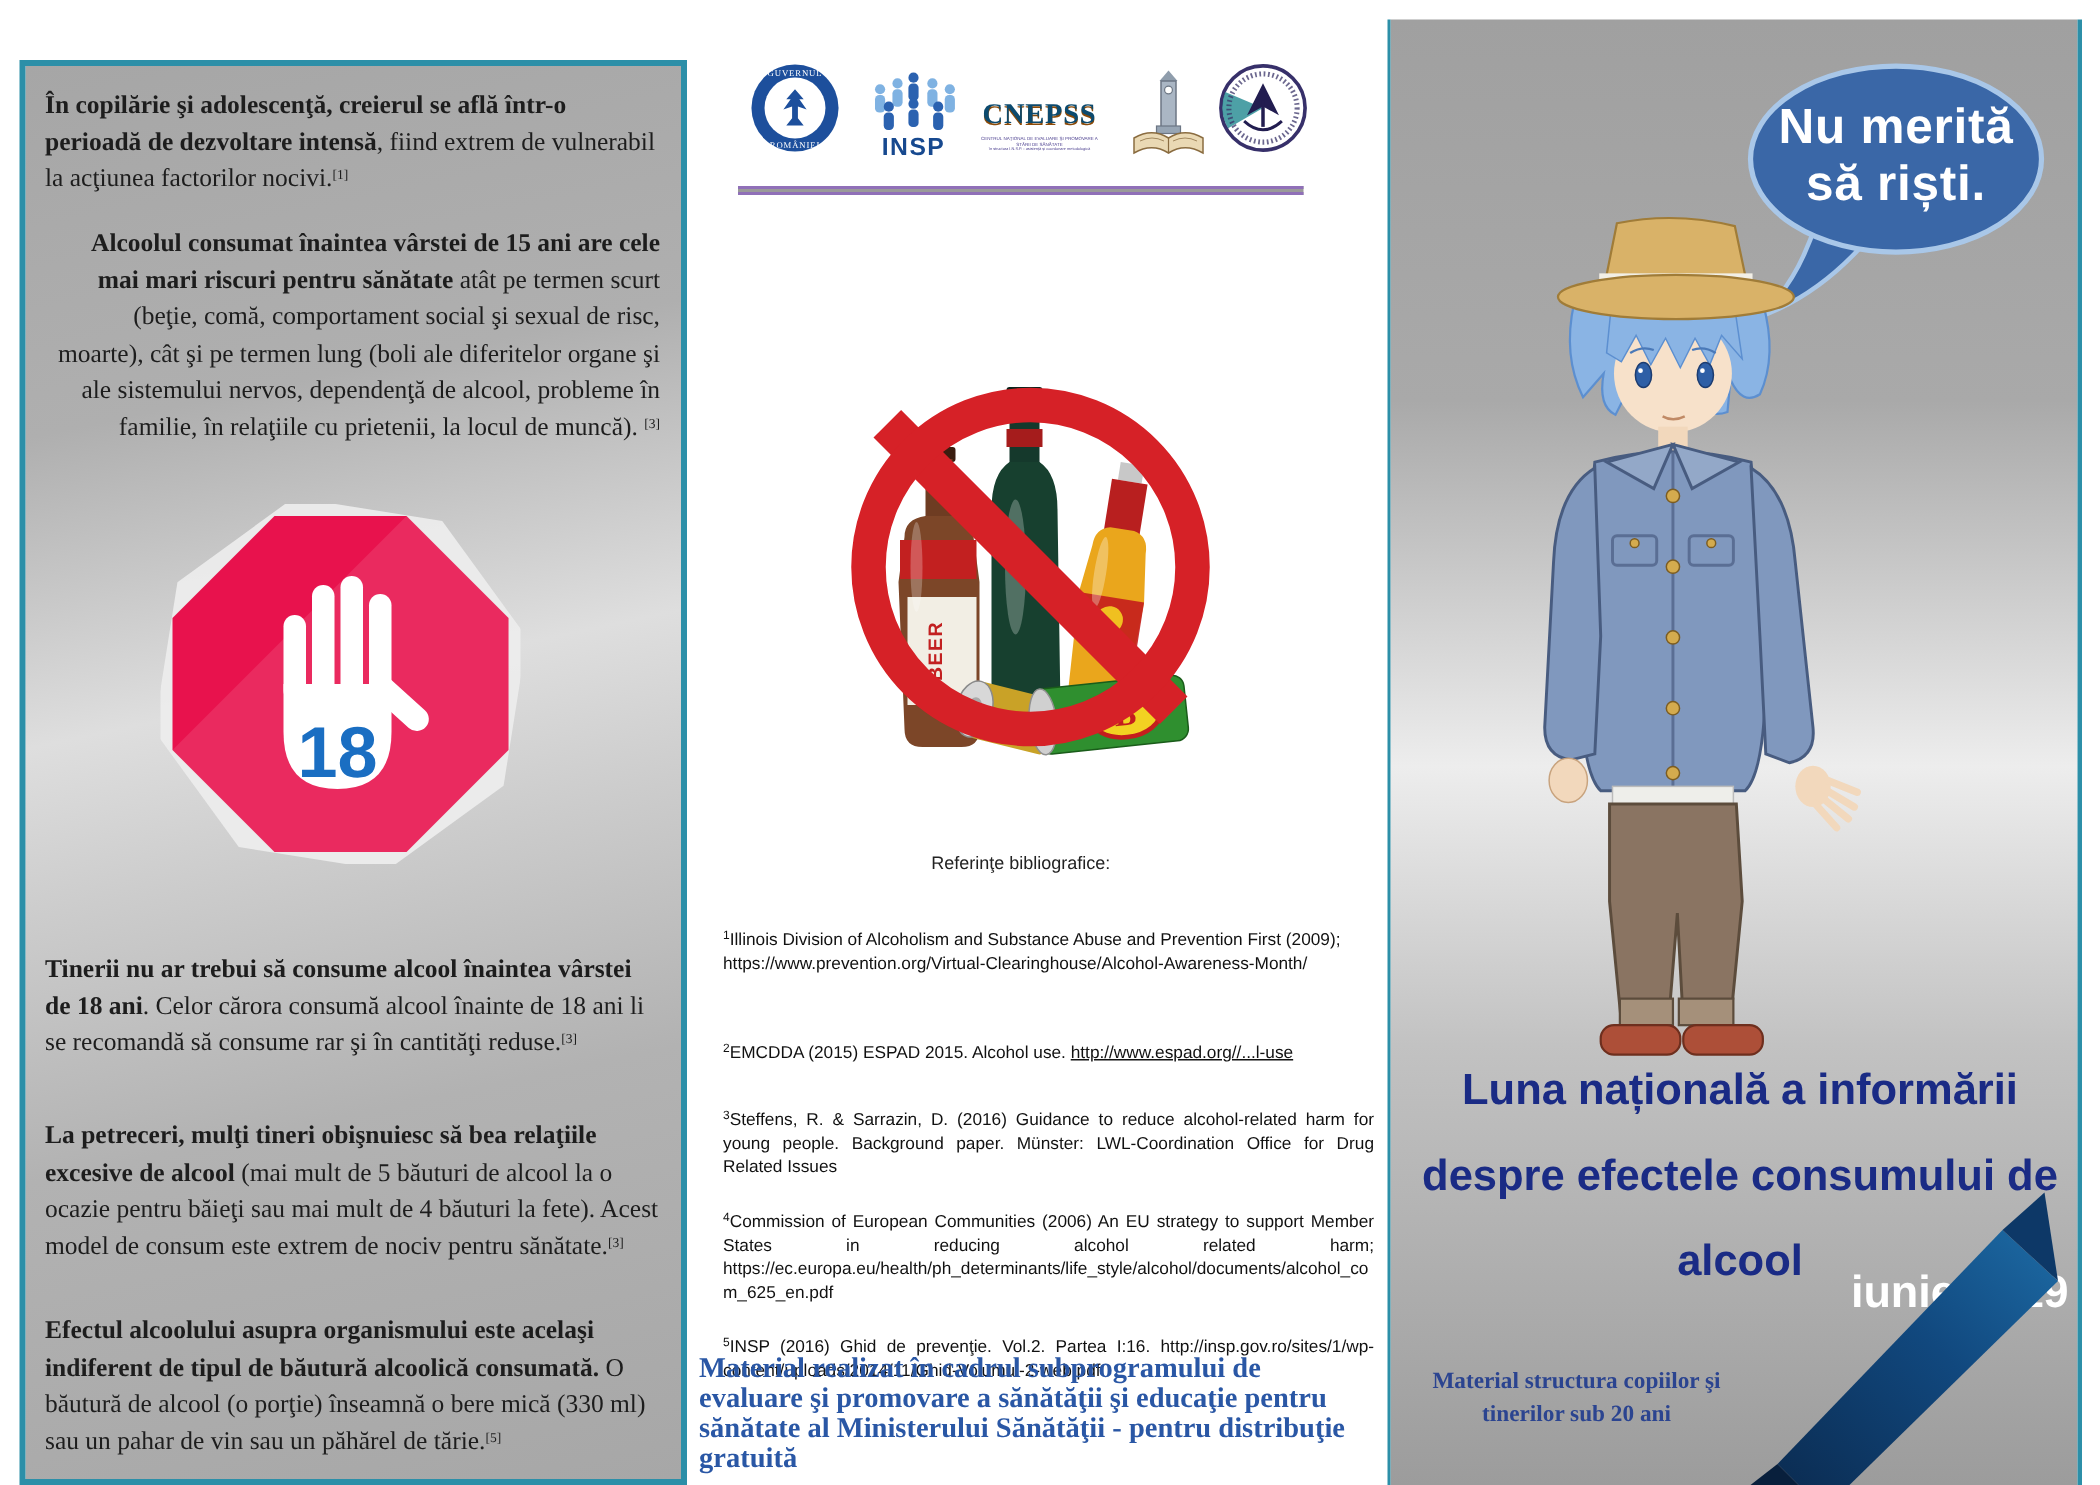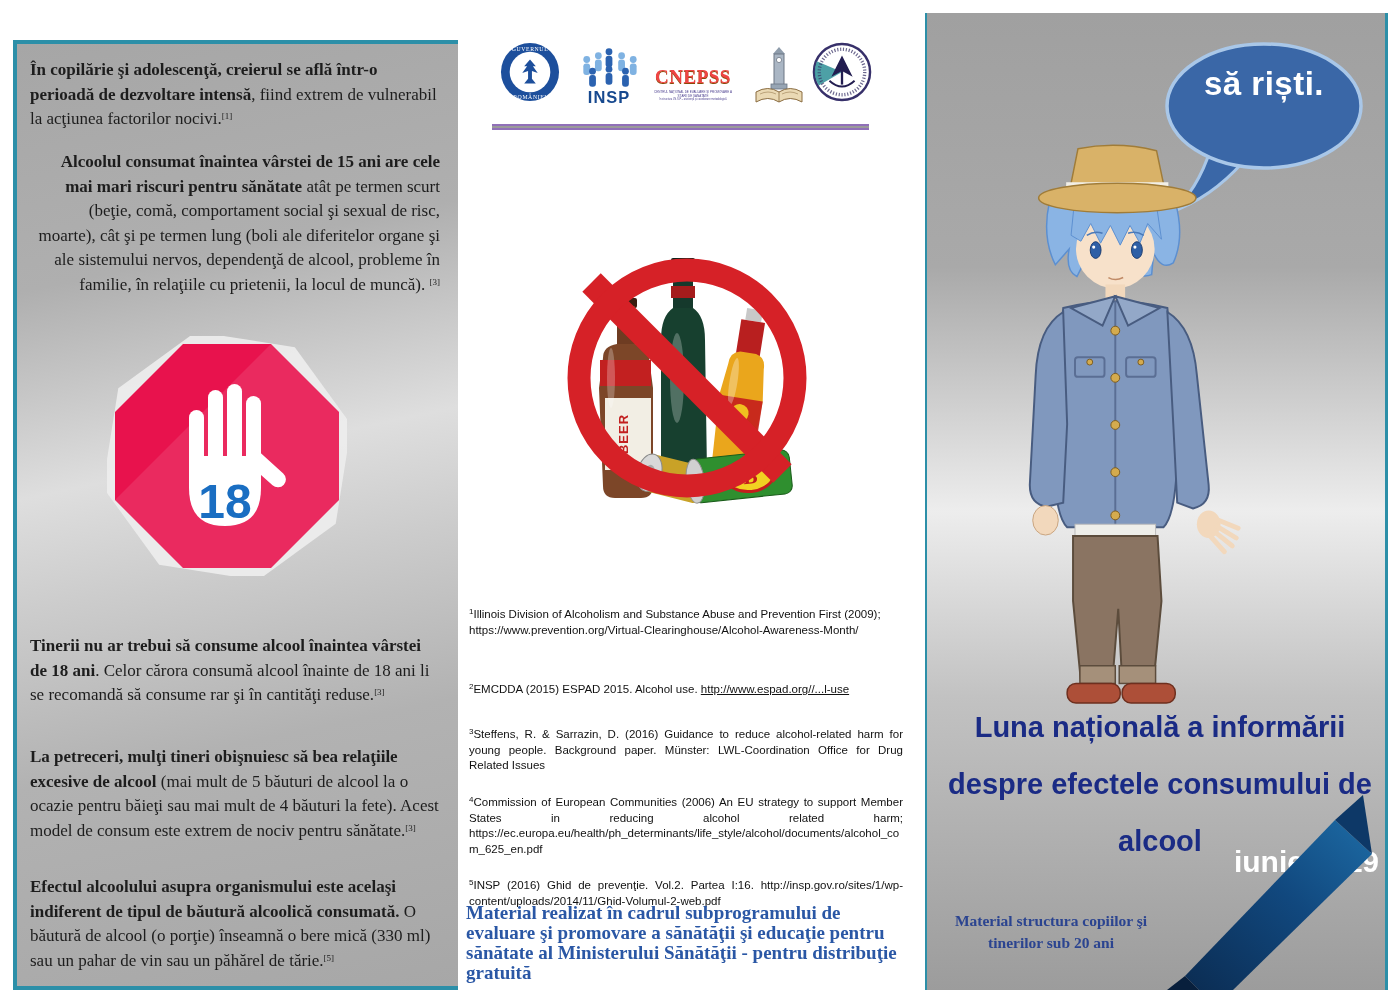--- a/index.html
+++ b/index.html
@@ -2,46 +2,46 @@
 <html><head>
 <meta charset="utf-8">
 <style>
   html,body{margin:0;padding:0;background:#fff;}
   .page{position:relative;width:1400px;height:990px;background:#ffffff;overflow:hidden;
         font-family:"Liberation Sans",sans-serif;}
 
   
   .left-panel{position:absolute;left:13px;top:40px;width:437px;height:942px;box-sizing:content-box;
     border:4px solid #2c8fa8;
-    background:linear-gradient(168deg,#a6a6a6 0%,#afafaf 24%,#dedede 44%,#cccccc 55%,#b2b2b2 72%,#a7a7a7 100%);padding-left:12px;}
+    background:linear-gradient(168deg,#a6a6a6 0%,#afafaf 24%,#dedede 44%,#cccccc 55%,#b2b2b2 72%,#a7a7a7 100%);}
   .lp{position:absolute;left:13px;width:410px;margin:0;
       font-family:"Liberation Serif",serif;font-size:17px;line-height:24.5px;color:#1d1d1d;}
   .lp b{font-weight:bold;}
   .lp sup{font-size:9px;vertical-align:5px;line-height:0;}
   .p1{top:14px;} .p2{top:106px;text-align:right;} .p3{top:590px;} .p4{top:701px;} .p5{top:831px;}
   .stop-wrap{position:absolute;left:90px;top:292px;width:240px;height:240px;}
 
   
   .middle-panel{position:absolute;left:458px;top:0;width:464px;height:990px;background:#fff;}
   .logo{position:absolute;}
   .logo-gov{left:42px;top:42px;width:60px;height:60px;}
   .logo-insp{left:119px;top:44px;width:64px;height:62px;}
   .logo-cnepss{left:192px;top:66px;width:86px;text-align:center;}
-  .cnepss-big{font-weight:bold;font-size:19px;letter-spacing:.5px;color:#ef4444;
+  .cnepss-big{font-weight:bold;font-size:19px;letter-spacing:.5px;color:#0c4a6e;
               text-shadow:0 1px 0 #8a4a08;line-height:22px;font-family:"Liberation Serif",serif;}
   .cnepss-cap1{font-size:3px;line-height:4px;color:#4a3e8e;margin-top:2px;}
   .cnepss-cap2{font-size:2.6px;line-height:3.6px;color:#4a3e8e;}
   .logo-tower{left:295px;top:46px;width:52px;height:62px;}
   .logo-seal{left:354px;top:42px;width:60px;height:60px;}
   .divider{position:absolute;left:34px;top:124px;width:377px;height:2px;background:#9a9a9a;
            border-top:2px solid #9070b8;border-bottom:2px solid #9070b8;}
   .noalc{position:absolute;left:107px;top:248px;width:245px;height:264px;}
   .ref-heading{position:absolute;left:0;top:568px;width:445px;text-align:center;
                font-size:12px;color:#222;}
-  .ref{position:absolute;left:8px;width:434px;margin:3px;font-size:11.5px;line-height:15.5px;
+  .ref{position:absolute;left:8px;width:434px;margin:16px;font-size:11.5px;line-height:15.5px;
        color:#111;overflow-wrap:break-word;}
   .ref sup{font-size:8px;vertical-align:4px;line-height:0;}
   .ref.j{text-align:justify;}
   .r1{top:604px;} .r2{top:679px;} .r3{top:724px;} .r4{top:792px;} .r5{top:875px;}
   .u{text-decoration:underline;}
   .mid-footer{position:absolute;left:8px;top:903px;width:434px;text-align:left;
       font-family:"Liberation Serif",serif;font-weight:bold;font-size:19px;line-height:20px;
       color:#2a57a5;}
 
   
@@ -206,37 +206,39 @@
         <ellipse cx="185" cy="228" rx="24" ry="16" fill="#f2d222" stroke="#c41d1d" stroke-width="3"></ellipse>
         <text x="185" y="236" text-anchor="middle" font-size="22" font-weight="bold" fill="#c41d1d" font-family="Liberation Serif, serif">B</text>
       </g>
 
       <g>
         <rect x="109" y="-5" width="26" height="270" transform="rotate(-45 122 130)" fill="#d62127"></rect>
         <circle cx="122" cy="130" r="108" fill="none" stroke="#d62127" stroke-width="23"></circle>
       </g>
     </svg>
 
+    <div class="ref-heading">Referinţe bibliografice:</div>
 
     <p class="ref r1"><sup>1</sup><span>Illinois Division of Alcoholism and Substance Abuse and Prevention First (2009); https://www.prevention.org/Virtual-Clearinghouse/Alcohol-Awareness-Month/</span></p>
     <p class="ref r2"><sup>2</sup><span>EMCDDA (2015) ESPAD 2015. Alcohol use. </span><span class="u">http://www.espad.org//...l-use</span></p>
     <p class="ref r3 j"><sup>3</sup><span>Steffens, R. &amp; Sarrazin, D. (2016) Guidance to reduce alcohol-related harm for young people. Background paper. Münster: LWL-Coordination Office for Drug Related Issues</span></p>
     <p class="ref r4 j"><sup>4</sup><span>Commission of European Communities (2006) An EU strategy to support Member States in reducing alcohol related harm; https://ec.europa.eu/health/ph_determinants/life_style/alcohol/documents/alcohol_com_625_en.pdf</span></p>
     <p class="ref r5 j"><sup>5</sup><span>INSP (2016) Ghid de prevenţie. Vol.2. Partea I:16. http://insp.gov.ro/sites/1/wp-content/uploads/2014/11/Ghid-Volumul-2-web.pdf</span></p>
 
     <div class="mid-footer">Material realizat în cadrul subprogramului de evaluare şi promovare a sănătăţii şi educaţie pentru sănătate al Ministerului Sănătăţii - pentru distribuţie gratuită</div>
   </section>
 
   <section class="right-panel">
 
     <svg class="bubble-svg" viewBox="0 0 210 185">
       <path d="M52,108 Q38,152 12,172 Q52,158 84,122 Z" fill="#3a67a7" stroke="#a9c7e8" stroke-width="3" stroke-linejoin="round"></path>
       <ellipse cx="105" cy="66" rx="97" ry="62" fill="#3a67a7" stroke="#a9c7e8" stroke-width="3.5"></ellipse>
     </svg>
     <div class="bubble-text">
+      <div>Nu merită</div>
       <div>să riști.</div>
     </div>
 
     <svg class="character" viewBox="0 0 260 580">
 
       <path d="M46,64 Q38,100 52,128 L66,112 Q62,134 74,140 L84,120 Q82,142 98,144 L102,126 Q106,146 122,142 L126,124 Q134,144 150,138 L152,116 Q160,134 172,126 Q184,100 174,64 Z" fill="#8ab4e4" stroke="#5c8fd0" stroke-width="1.5"></path>
 
       <ellipse cx="113" cy="112" rx="40" ry="40" fill="#f7e1ca"></ellipse>
 
       <path d="M71,68 L155,68 L160,102 L146,86 L138,106 L128,88 L118,108 L108,88 L98,106 L88,86 L78,104 L68,98 Z" fill="#8ab4e4" stroke="#5c8fd0" stroke-width="1"></path>

